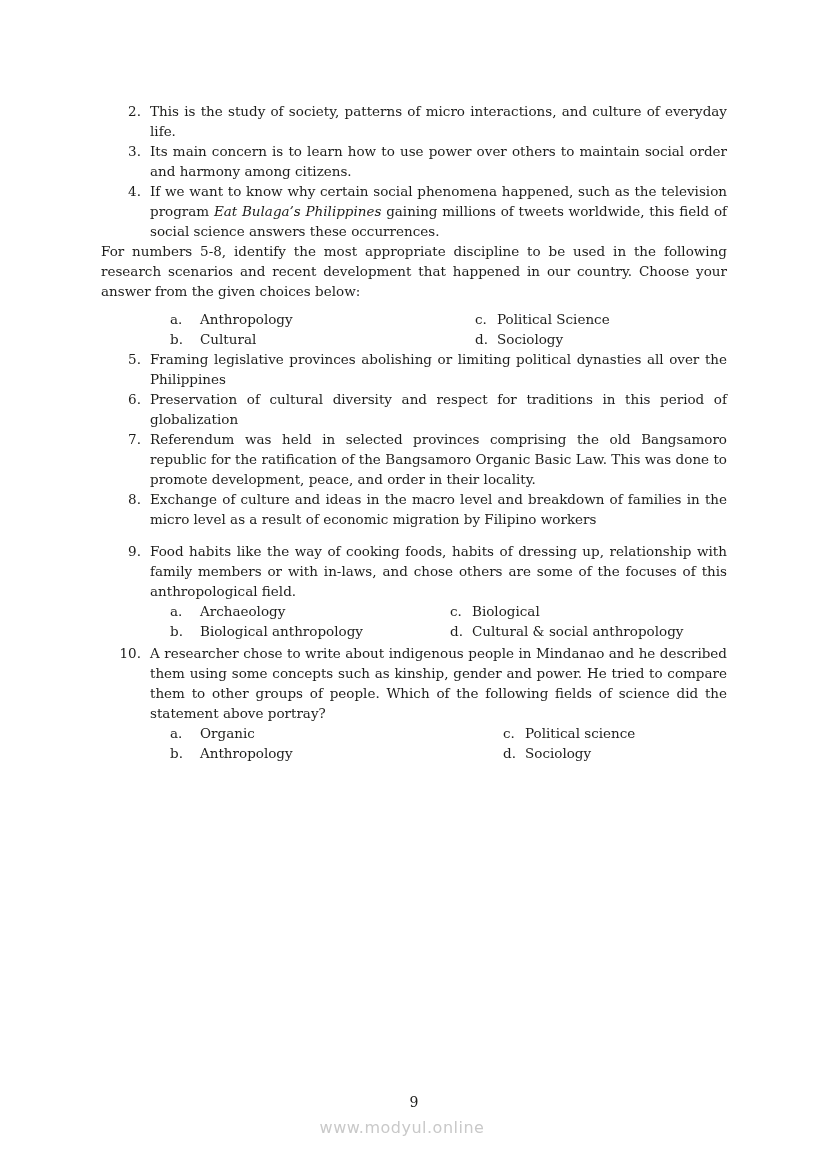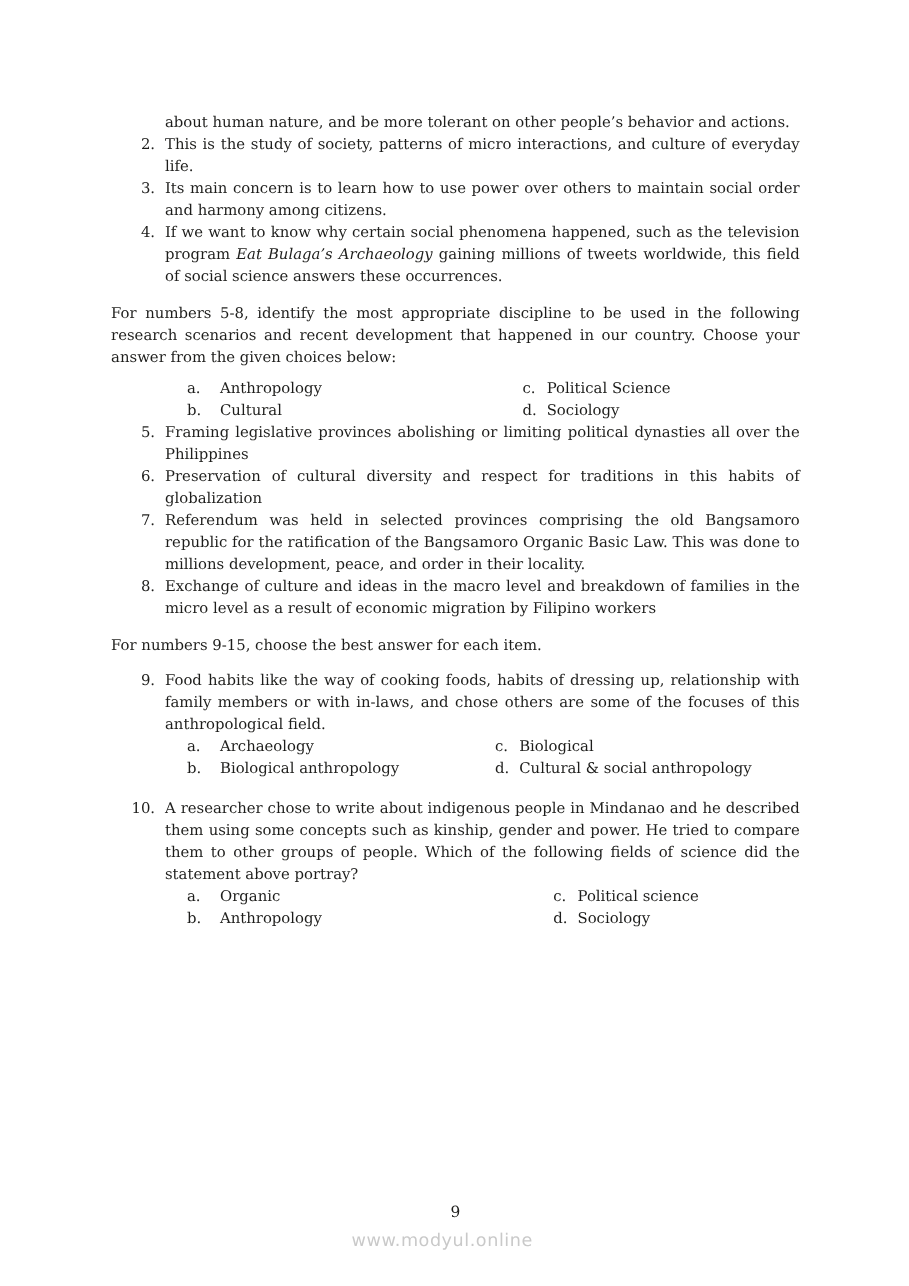--- a/index.html
+++ b/index.html
@@ -22,36 +22,36 @@
     left: 101px; top: 101px;
     width: 626px;
   }
   .item { display: flex; }
   .item-num {
     flex: 0 0 49px;
     text-align: right;
     padding-right: 9px;
   }
   .item-body { flex: 1; text-align: justify; }
-  .instruction { margin-top: 14px; text-align: justify; }
+  .instruction { text-align: justify; }
   .instruction.single-line { text-align: left; }
   .choices { margin-top: 8px; }
   .choices.tight { margin-top: 0; }
   .choice-row { position: relative; }
   .opt { display: flex; }
   .opt .letter { flex: none; }
   .opt-left { margin-left: 69px; }
   .opt-left .letter { width: 30px; }
   .opt-right { position: absolute; top: 0; }
   .opt-right .letter { width: 22px; }
   .g1 .opt-right { left: 374px; }
   .g9 .opt-right { left: 349px; }
   .g10 .opt-right { left: 402px; }
   .q9 { margin-top: 12px; }
-  .q10 { margin-top: 16px; }
+  .q10 { margin-top: 2px; }
   .italic { font-style: italic; }
   .page-number {
     position: absolute;
     top: 1092px; left: 101px; width: 626px;
     text-align: center;
     font-size: 14px;
   }
   .watermark {
     position: absolute;
     top: 1118px; left: 0; width: 804px;
@@ -62,34 +62,30 @@
     color: #c9c9c9;
   }
 </style>
 </head>
 <body>
 
 <div class="page">
   <div class="content">
 
     <div class="item">
-      <div class="item-num"></div>
-      <div class="item-body">about human nature, and be more tolerant on other people’s behavior and actions.</div>
-    </div>
-    <div class="item">
       <div class="item-num">2.</div>
       <div class="item-body">This is the study of society, patterns of micro interactions, and culture of everyday life.</div>
     </div>
     <div class="item">
       <div class="item-num">3.</div>
       <div class="item-body">Its main concern is to learn how to use power over others to maintain social order and harmony among citizens.</div>
     </div>
     <div class="item">
       <div class="item-num">4.</div>
-      <div class="item-body"><span>If we want to know why certain social phenomena happened, such as the television program </span><span class="italic">Eat Bulaga’s Archaeology</span><span> gaining millions of tweets worldwide, this field of social science answers these occurrences.</span></div>
+      <div class="item-body"><span>If we want to know why certain social phenomena happened, such as the television program </span><span class="italic">Eat Bulaga’s Philippines</span><span> gaining millions of tweets worldwide, this field of social science answers these occurrences.</span></div>
     </div>
 
     <div class="instruction">For numbers 5-8, identify the most appropriate discipline to be used in the following research scenarios and recent development that happened in our country. Choose your answer from the given choices below:</div>
 
     <div class="choices g1">
       <div class="choice-row">
         <div class="opt opt-left">
           <span class="letter">a.</span>
           <span>Anthropology</span>
         </div>
@@ -109,32 +105,31 @@
         </div>
       </div>
     </div>
 
     <div class="item">
       <div class="item-num">5.</div>
       <div class="item-body">Framing legislative provinces abolishing or limiting political dynasties all over the Philippines</div>
     </div>
     <div class="item">
       <div class="item-num">6.</div>
-      <div class="item-body">Preservation of cultural diversity and respect for traditions in this habits of globalization</div>
+      <div class="item-body">Preservation of cultural diversity and respect for traditions in this period of globalization</div>
     </div>
     <div class="item">
       <div class="item-num">7.</div>
-      <div class="item-body">Referendum was held in selected provinces comprising the old Bangsamoro republic for the ratification of the Bangsamoro Organic Basic Law. This was done to millions development, peace, and order in their locality.</div>
+      <div class="item-body">Referendum was held in selected provinces comprising the old Bangsamoro republic for the ratification of the Bangsamoro Organic Basic Law. This was done to promote development, peace, and order in their locality.</div>
     </div>
     <div class="item">
       <div class="item-num">8.</div>
       <div class="item-body">Exchange of culture and ideas in the macro level and breakdown of families in the micro level as a result of economic migration by Filipino workers</div>
     </div>
 
-    <div class="instruction single-line">For numbers 9-15, choose the best answer for each item.</div>
 
     <div class="item q9">
       <div class="item-num">9.</div>
       <div class="item-body">Food habits like the way of cooking foods, habits of dressing up, relationship with family members or with in-laws, and chose others are some of the focuses of this anthropological field.</div>
     </div>
     <div class="choices tight g9">
       <div class="choice-row">
         <div class="opt opt-left">
           <span class="letter">a.</span>
           <span>Archaeology</span>

